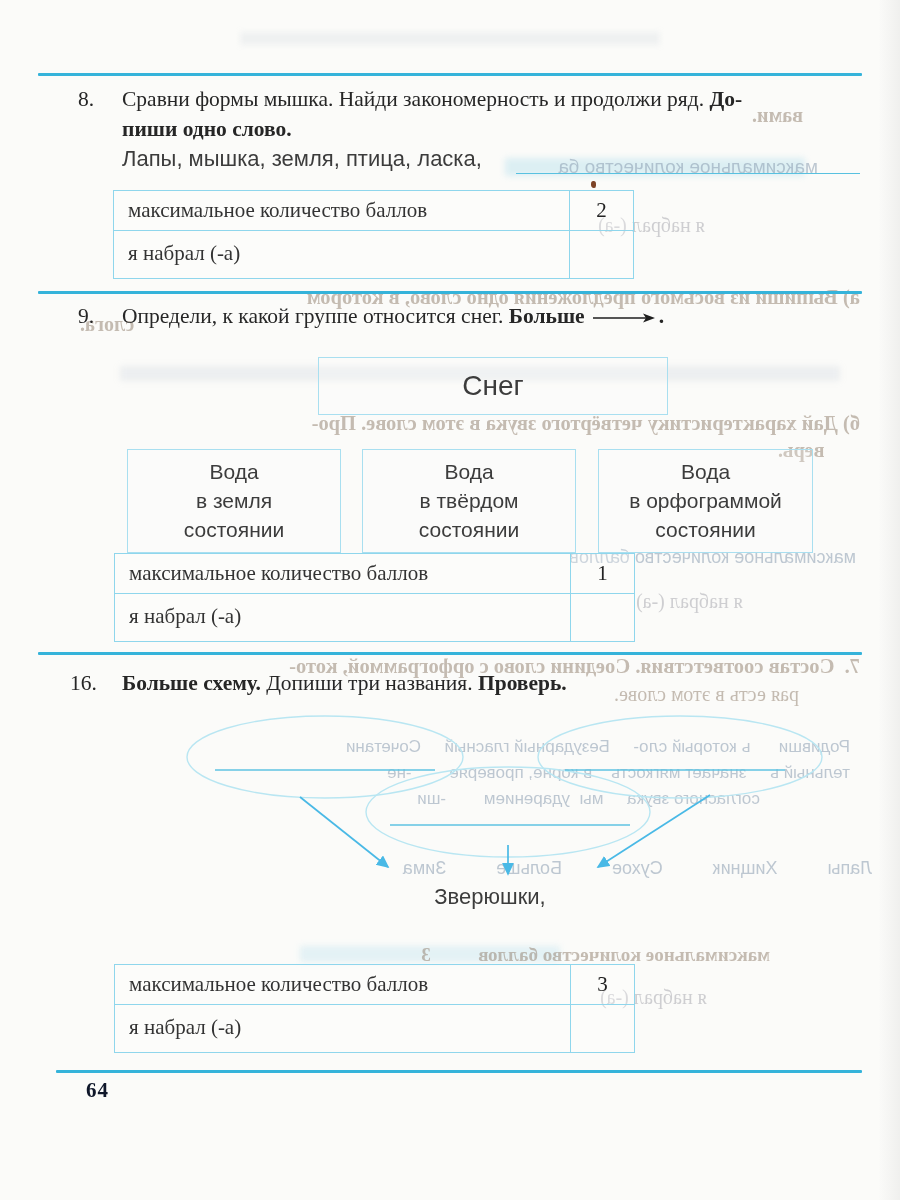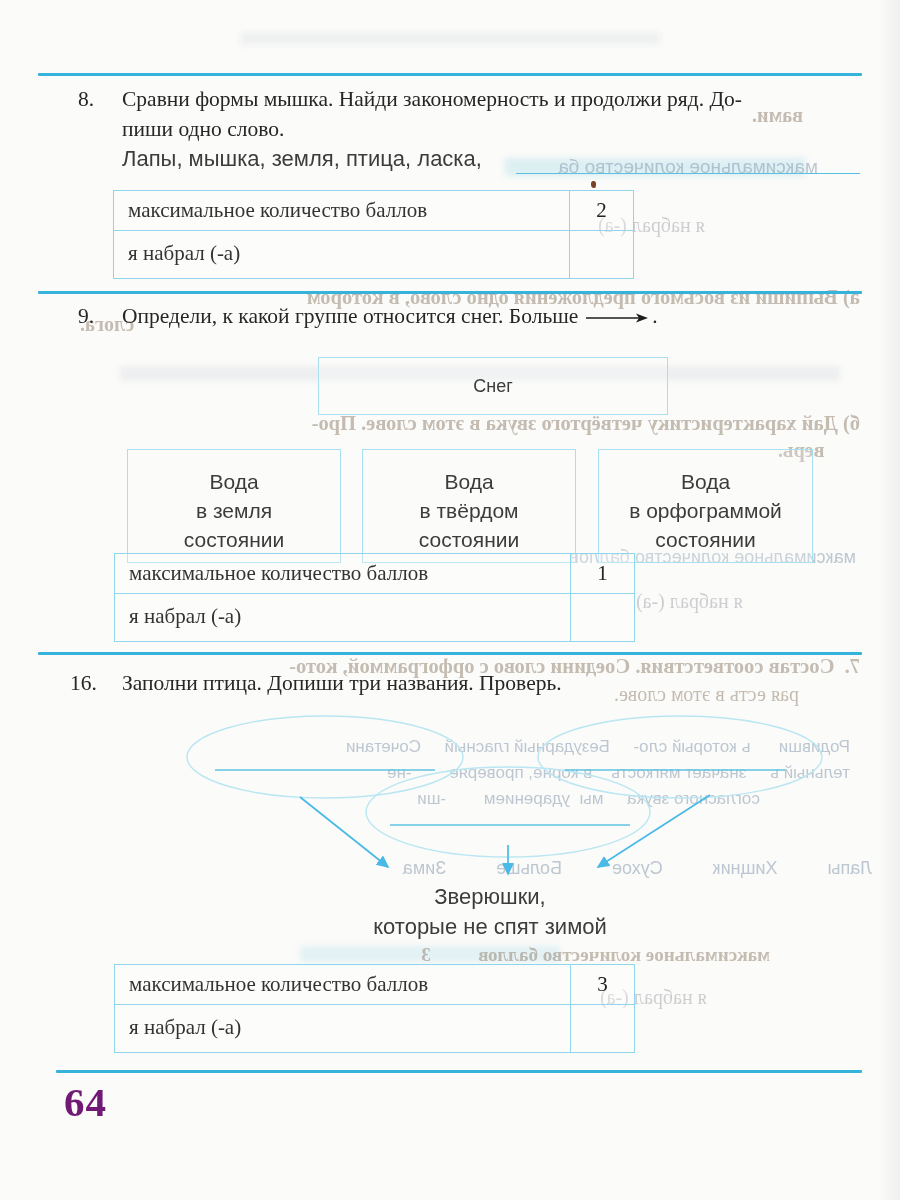--- a/index.html
+++ b/index.html
@@ -11,21 +11,21 @@
   .edge-shade{position:absolute;top:0;right:0;width:22px;height:1200px;
     background:linear-gradient(to right, rgba(0,0,0,0), rgba(90,90,90,0.07));}
   
   .rule{position:absolute;left:38px;width:824px;height:3px;background:#35b3da;border-radius:1px;}
   .rule.r1{top:73px;} .rule.r2{top:291px;} .rule.r3{top:652px;}
   .rule.r4{top:1070px;left:56px;width:806px;}
   
   .task{position:absolute;font-size:21.5px;line-height:30px;}
   .task .num{position:absolute;left:0;top:0;}
   .task .body{display:block;}
-  .b{font-weight:400;}
+  .b{font-weight:700;}
   .t8{left:78px;top:84px;width:784px;padding-left:44px;}
   .t9{left:78px;top:301px;width:784px;padding-left:44px;}
   .t10{left:70px;top:668px;width:792px;padding-left:52px;}
   .arrow-inline{display:inline-block;vertical-align:-1px;margin:0 4px 0 8px;}
   
   .word-row{position:absolute;left:122px;top:146px;width:740px;
     font-family:"Liberation Sans", sans-serif;font-size:22px;color:#3c3c3c;}
   .answer-line{position:absolute;left:516px;top:173px;width:344px;height:0;
     border-bottom:1.6px solid #58c1e0;}
   
@@ -34,29 +34,29 @@
   .score-table .row+.row{border-top:1.3px solid #8fd6ec;}
   .score-table .lbl{flex:1;padding:7px 0 7px 14px;font-size:21px;color:#333;}
   .score-table .val{width:63px;border-left:1.3px solid #8fd6ec;display:flex;
     align-items:center;justify-content:center;font-size:21px;color:#222;}
   .score-table .row2 .lbl{padding:10px 0 12px 14px;}
   .st-a{left:113px;top:190px;} .st-b{left:114px;top:553px;} .st-c{left:114px;top:964px;}
   .speck{position:absolute;left:591px;top:181px;width:5px;height:7px;background:#7d4326;border-radius:50% 50% 40% 60%;}
   
   .box{position:absolute;border:1.4px solid #a9dff0;background:rgba(255,255,255,0.2);
     font-family:"Liberation Sans", sans-serif;color:#3c3c3c;text-align:center;}
-  .snow-box{left:318px;top:357px;width:348px;height:56px;font-size:18px;line-height:56px;}
-  .opt-box{top:449px;width:212px;height:95px;font-size:21px;line-height:29px;padding-top:17px;}
+  .snow-box{left:318px;top:357px;width:348px;height:56px;font-size:28px;line-height:56px;}
+  .opt-box{top:449px;width:212px;height:95px;font-size:21px;line-height:29px;padding-top:7px;}
   .opt-1{left:127px;} .opt-2{left:362px;} .opt-3{left:598px;width:213px;}
   
   .diagram{position:absolute;left:0;top:690px;}
   .target-label{position:absolute;left:260px;top:882px;width:460px;text-align:center;
     font-family:"Liberation Sans", sans-serif;font-size:22px;line-height:30px;color:#3c3c3c;}
   
-  .page-num{position:absolute;left:64px;top:1078px;font-size:41px;font-weight:700;color:#701a75;letter-spacing:1px;}
+  .page-num{position:absolute;left:86px;top:1078px;font-size:21px;font-weight:700;color:#0f172a;letter-spacing:1px;}
   
   .ghost{position:absolute;transform:scaleX(-1);filter:blur(0.5px);white-space:pre;pointer-events:none;}
   .gh-serif{font-family:"Liberation Serif", serif;font-weight:700;color:rgba(151,134,118,0.55);}
   .gh-sans{font-family:"Liberation Sans", sans-serif;color:rgba(139,156,177,0.55);}
   .smear{position:absolute;filter:blur(3px);pointer-events:none;}
   .g1{left:752px;top:104px;font-size:20px;}
   .g2{left:508px;top:156px;width:310px;font-size:19px;}
   .g3{left:598px;top:214px;font-size:20px;font-weight:400;color:rgba(150,150,160,0.45);}
   .g4{left:92px;top:286px;width:768px;font-size:20.5px;}
   .g5{left:80px;top:313px;font-size:20px;}
@@ -163,21 +163,21 @@
     </div>
     <div class="row row2">
       <div class="lbl">я набрал (-а)</div>
       <div class="val"></div>
     </div>
   </div>
 
   <div class="task t10">
     <span class="num">16.</span>
     <span class="body">
-      <span class="b">Заполни птица.</span><span> Допиши три названия. </span><span class="b">Проверь.</span>
+      <span class="b">Больше схему.</span><span> Допиши три названия. </span><span class="b">Проверь.</span>
     </span>
   </div>
 
   <svg class="diagram" width="900" height="260" viewBox="0 0 900 260">
     <defs>
       <marker id="ah" markerWidth="9" markerHeight="9" refX="6.5" refY="3.5" orient="auto">
         <polygon points="0,0 7.5,3.5 0,7" fill="#49b9e6"></polygon>
       </marker>
     </defs>
     <ellipse cx="325" cy="67" rx="138" ry="41" fill="none" stroke="#b9e6f2" stroke-width="1.4"></ellipse>
@@ -186,21 +186,20 @@
     <line x1="215" y1="80" x2="435" y2="80" stroke="#5fc3e2" stroke-width="1.4"></line>
     <line x1="565" y1="80" x2="785" y2="80" stroke="#5fc3e2" stroke-width="1.4"></line>
     <line x1="390" y1="135" x2="630" y2="135" stroke="#5fc3e2" stroke-width="1.4"></line>
     <line x1="300" y1="107" x2="388" y2="177" stroke="#49b9e6" stroke-width="1.7" marker-end="url(#ah)"></line>
     <line x1="508" y1="155" x2="508" y2="184" stroke="#49b9e6" stroke-width="1.7" marker-end="url(#ah)"></line>
     <line x1="710" y1="105" x2="598" y2="177" stroke="#49b9e6" stroke-width="1.7" marker-end="url(#ah)"></line>
   </svg>
 
   <div class="target-label">
     <span>Зверюшки,</span><br>
-    <span>которые не спят зимой</span>
   </div>
 
   <div class="score-table st-c">
     <div class="row row1">
       <div class="lbl">максимальное количество баллов</div>
       <div class="val">3</div>
     </div>
     <div class="row row2">
       <div class="lbl">я набрал (-а)</div>
       <div class="val"></div>

